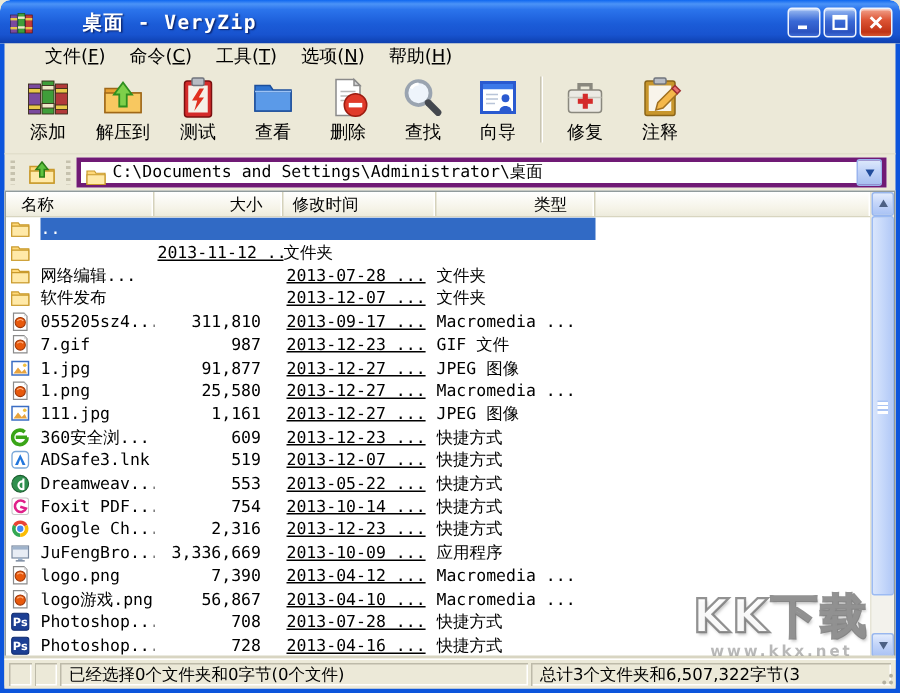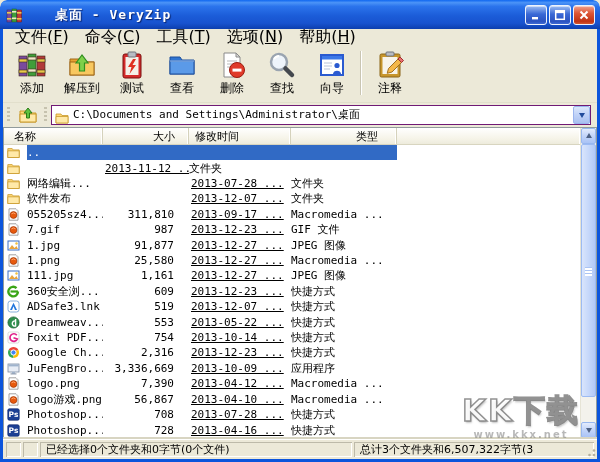--- a/index.html
+++ b/index.html
@@ -20,41 +20,41 @@
          display:flex; align-items:center; justify-content:center;
          background:linear-gradient(180deg,#9dbdf3,#3969d6 45%,#2a52c0 85%,#3d6ad4);
          box-shadow:inset 0 1px 0 rgba(255,255,255,.5); }
   .cap.close { background:linear-gradient(180deg,#f2a28c,#dd5636 40%,#c03315 85%,#d4552f); }
 
   
   .frame { height:433px; border:3px solid #0c55dc; border-top:0; background:#ece9d8;
            display:flex; flex-direction:column; }
 
   
-  .menubar { height:17px; display:flex; align-items:center; padding:0 4px; font-size:16px; }
+  .menubar { height:17px; display:flex; align-items:center; padding:0 19px; font-size:12px; }
   .mitem { padding:1px 8px 2px 8px; white-space:nowrap; cursor:default; }
   .mitem u { text-decoration:underline; }
 
   
   .toolbar { height:57px; display:flex; align-items:flex-start; padding:2px 0 0 4px;
              border-bottom:1px solid #e2dfcc; }
   .tbtn { width:50px; flex:none; display:flex; flex-direction:column; align-items:center;
           padding-top:1px; font-size:12px; white-space:nowrap; }
   .tbtn .tic { width:32px; height:32px; }
   .tbtn .tlabel { margin-top:0; line-height:14px; }
   .tsep { width:2px; height:44px; margin:3px 3px 0 3px; flex:none;
           border-left:1px solid #c9c5b2; border-right:1px solid #fff; }
 
   
   .addressbar { height:24px; display:flex; align-items:center; padding:1px 6px 2px 4px; gap:4px; }
   .grip { width:3px; height:16px; flex:none;
           background:repeating-linear-gradient(180deg,#c6c2ae 0 2px,transparent 2px 4px); }
   .upbtn { width:26px; height:20px; flex:none; background:transparent; border:0;
            display:flex; align-items:center; justify-content:center; }
-  .combo { flex:1; height:20px; border:1px solid #701a75; background:#fff;
+  .combo { flex:1; height:20px; border:3px solid #701a75; background:#fff;
            display:flex; align-items:center; padding-left:3px; min-width:0; }
   .combo .cfold { width:14px; height:12px; flex:none; }
   .combo .path { flex:1; padding-left:4px; font:11px "DejaVu Sans Mono", monospace;
                  white-space:nowrap; overflow:hidden; }
   .combo .cbtn { width:17px; height:18px; flex:none; margin-right:0;
                  background:linear-gradient(180deg,#dce8fb,#c1d3f8 45%,#a9c0f0);
                  border:1px solid #9ab4ee; border-radius:2px;
                  display:flex; align-items:center; justify-content:center; }
   .tri-d { width:0; height:0; border:3.5px solid transparent; border-top:5px solid #214c9c; margin-top:4px; }
 
@@ -230,20 +230,30 @@
               <rect x="6" y="7" width="20" height="3.5" fill="#3c78e8"></rect>
               <path d="M8 14h8M8 17h8M8 20h6" stroke="#b8c4d8"></path>
               <circle cx="21" cy="16.5" r="2.6" fill="#2a5ad0"></circle>
               <path d="M17 25 c0-4.5 8-4.5 8 0 z" fill="#2a5ad0"></path>
             </svg></span>
           <span class="tlabel">向导</span>
         </div>
         <div class="tsep"></div>
         <div class="tbtn">
           <span class="tic"><svg viewBox="0 0 32 32">
+              <path d="M12 11 v-3.5 h8 v3.5" fill="none" stroke="#8a887e" stroke-width="2.2"></path>
+              <rect x="5" y="11" width="22" height="15" rx="2" fill="#eceae4" stroke="#8a887e"></rect>
+              <path d="M5 16h22" stroke="#c8c6bc"></path>
+              <rect x="14.5" y="13.5" width="3.4" height="10" fill="#d42a2a"></rect>
+              <rect x="11.2" y="16.8" width="10" height="3.4" fill="#d42a2a"></rect>
+            </svg></span>
+          <span class="tlabel">修复</span>
+        </div>
+        <div class="tbtn">
+          <span class="tic"><svg viewBox="0 0 32 32">
               <rect x="6" y="5" width="20" height="23" rx="1.5" fill="#c8962c" stroke="#8a6418"></rect>
               <rect x="8.5" y="8" width="15" height="17" fill="#f8f4ea"></rect>
               <rect x="12" y="3" width="8" height="4" rx="1" fill="#b8bcc4" stroke="#70747c"></rect>
               <path d="M24 10 l3.5 3.5 -9.5 9.5 -4.8 1.3 1.3 -4.8 z" fill="#f5b84a" stroke="#a07020"></path>
               <path d="M24 10 l3.5 3.5 2 -2 -3.5 -3.5 z" fill="#e87070" stroke="#a03030"></path>
             </svg></span>
           <span class="tlabel">注释</span>
         </div>
       </div>
 

